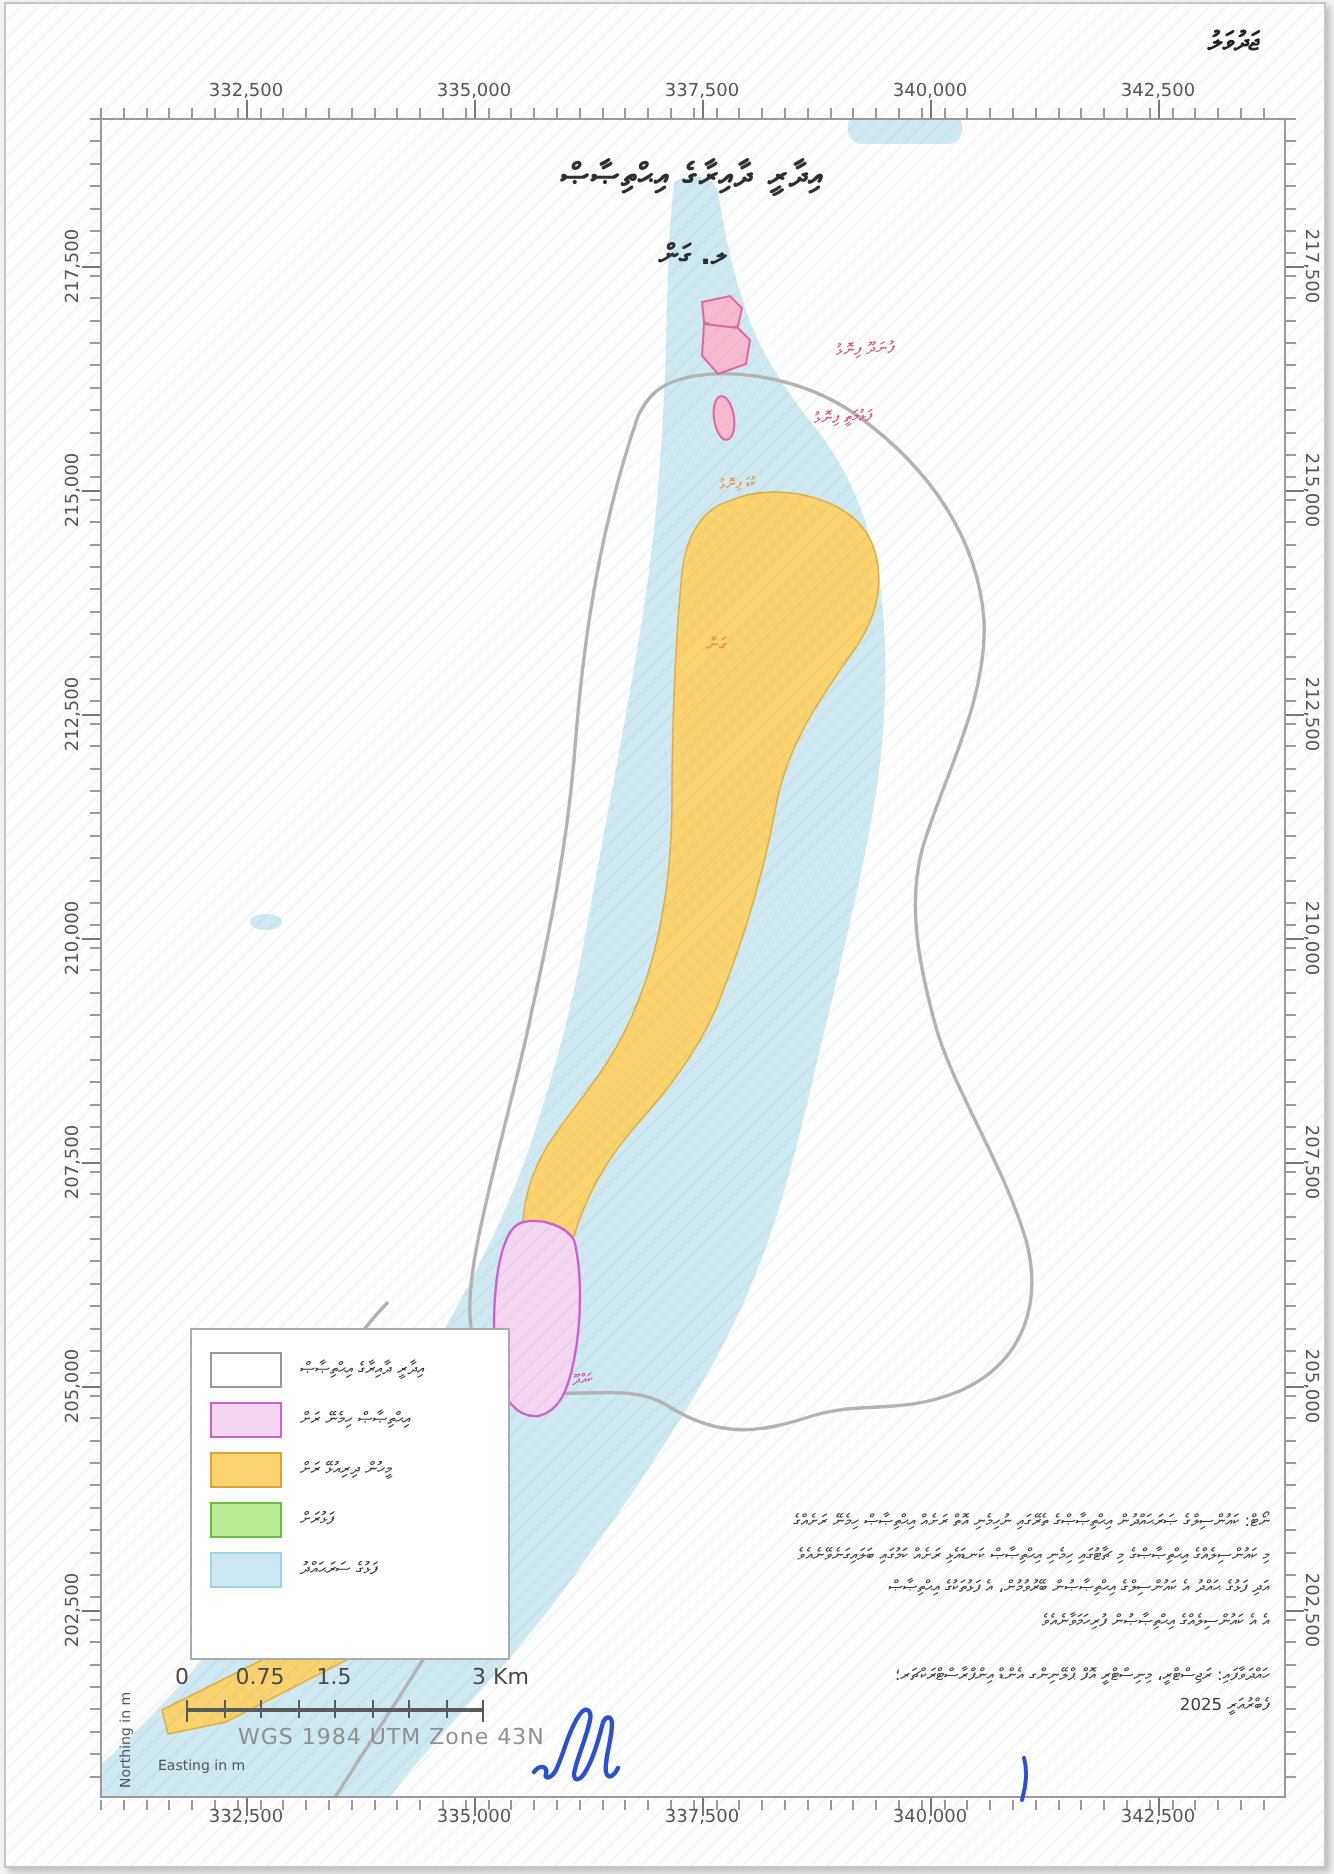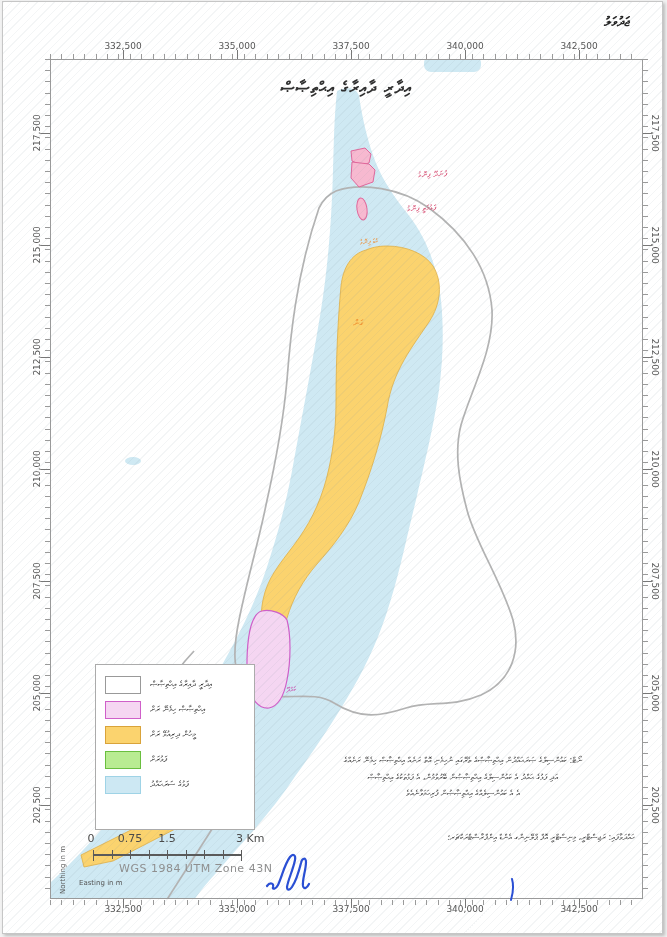--- a/index.html
+++ b/index.html
@@ -31,21 +31,21 @@
   .lg-row{display:flex;align-items:center;height:25px;}
   .lg-sw{width:36px;height:18px;margin-right:9px;flex:0 0 auto;box-sizing:border-box;}
   .lg-label{font-size:8.5px;color:#333;direction:rtl;text-align:left;white-space:nowrap;}
   #scalebar{position:absolute;left:82px;top:828px;width:180px;height:64px;font-size:11px;color:#4a4a4a;}
   .sb-num{position:absolute;top:2px;transform:translateX(-50%);}
   .sb-line{position:absolute;left:8px;top:24px;width:148px;height:1.5px;background:#5a5a5a;}
   .sb-tick{position:absolute;top:20px;width:1px;height:9px;background:#5a5a5a;}
   #crs{position:absolute;left:116px;top:860px;font-size:11px;color:#8f8f8f;letter-spacing:0.5px;}
   #northing{position:absolute;left:56px;top:830px;font-size:7px;color:#555;writing-mode:vertical-rl;transform:rotate(180deg);height:62px;}
   #easting{position:absolute;left:76px;top:877px;font-size:7px;color:#555;}
-  #notes{position:absolute;left:288px;top:750px;width:344px;text-align:center;font-size:8.3px;color:#3a3a3a;direction:rtl;}
+  #notes{position:absolute;left:288px;top:750px;width:344px;text-align:right;font-size:8.3px;color:#3a3a3a;direction:rtl;}
   #notes div{line-height:16.5px;white-space:nowrap;}
   #credits{position:absolute;left:300px;top:828px;width:332px;text-align:right;font-size:8.3px;color:#3a3a3a;direction:rtl;}
   #credits div{line-height:15px;white-space:nowrap;}
   .sig{position:absolute;}
 </style>
 </head>
 <body>
 
 <div id="canvas">
 <div id="sheet">
@@ -89,20 +89,21 @@
            C 208,649 200,640 197,624 C 195,604 196,580 200,566 C 203,556 206,552 211,551 Z"></path>
 
       <ellipse cx="193" cy="686" rx="4.5" ry="6.5" fill="#b9ec92" stroke="#6abf3f"></ellipse>
       <ellipse cx="192" cy="701" rx="3" ry="5.5" fill="#f5c24b" stroke="#dfa43a"></ellipse>
     </svg>
   </div>
 
   <div class="hatch"></div>
 
   <div id="title1" class="thaana">އިދާރީ ދާއިރާގެ އިޙްތިޞާޞް</div>
+  <div id="title2" class="thaana">ލ. ގަން</div>
 
   <div class="isl-label thaana" style="left:415px;top:168px;color:#d6486e;transform:rotate(-3deg);">ފުނަދޫ ފިނޮޅު</div>
   <div class="isl-label thaana" style="left:404px;top:202px;color:#d6486e;transform:rotate(-3deg);">ފަޅުމަތީ ފިނޮޅު</div>
   <div class="isl-label thaana" style="left:344px;top:236px;width:44px;color:#ef8d2f;font-size:7px;white-space:normal;text-align:center;line-height:1.25;transform:rotate(-4deg);">ކުޑަ ފިނޮޅު</div>
   <div class="isl-label thaana" style="left:350px;top:316px;color:#ef8d2f;font-size:9px;">ގަން</div>
   <div class="isl-label thaana" style="left:283px;top:684px;color:#cc3fa8;font-size:7px;transform:rotate(-6deg);">ކައްދޫ</div>
 
   <div class="ticks-top"></div>
   <div class="ticks-bottom"></div>
   <div class="ticks-left"></div>
@@ -148,26 +149,28 @@
         <div class="sb-tick" style="left: 119px; height: 9px;"></div>
         <div class="sb-tick" style="left: 137.5px; height: 9px;"></div>
         <div class="sb-tick" style="left: 156px; height: 11px;"></div>
       </div>
   <div id="crs">WGS 1984 UTM Zone 43N</div>
   <div id="northing">Northing in m</div>
   <div id="easting">Easting in m</div>
 
   <div id="notes">
         <div>ނޯޓް: ކައުންސިލްގެ ޞަރަޙައްދުން އިޙްތިޞާޞްގެ ތެރޭގައި ނުހިމެނި އޮތް ރަށެއް އިޙްތިޞާޞް ހިމެނޭ ރަށެއްގެ</div>
+        <div>މި ކައުންސިލެއްގެ އިޙްތިޞާޞްގެ މި ޗާޓުގައި ހިމެނި އިޙްތިޞާޞް ކަނޑައެޅި ރަށެއް ކަމުގައި ބަލައިގަނެވޭނެއެވެ</div>
         <div>އަދި ފަޅުގެ ޙައްދު އެ ކައުންސިލްގެ އިޙްތިޞާޞުން ބޭރުވުމުން، އެ ފަޅުތަކުގެ އިޙްތިޞާޞް</div>
         <div>އެ އެ ކައުންސިލެއްގެ އިޙްތިޞާޞުން ފުރިހަމަވާނެއެވެ</div>
       </div>
 
   <div id="credits">
         <div>ހައްދަވާފައި: ރަޖިސްޓްރީ، މިނިސްޓްރީ އޮފް ޕްލޭނިންގ އެންޑް އިންފްރާސްޓްރަކްޗަރ؛</div>
+        <div>ފެބްރުއަރީ 2025</div>
       </div>
 
   <svg class="sig" style="left:258px;top:838px;" width="58" height="58" viewBox="0 0 58 58">
     <path d="M 6,46 c 3,-4 7,-3 6,1 c -1,3 3,2 5,-2 c 4,-8 6,-20 12,-28 c 3,-4 6,-2 5,3 c -2,10 -7,20 -8,27
              c 0,4 3,3 5,0 c 4,-6 7,-16 9,-24 c 1,-5 5,-6 5,-1 c 0,8 -4,18 -3,24 c 1,4 4,2 6,-2" fill="none" stroke="#2a4fd4" stroke-width="2.2" stroke-linecap="round"></path>
   </svg>
   <svg class="sig" style="left:503px;top:876px;" width="14" height="24" viewBox="0 0 14 24">
     <path d="M 6,1 C 8,8 7,15 5,22" fill="none" stroke="#2a4fd4" stroke-width="2" stroke-linecap="round"></path>
   </svg>
 

